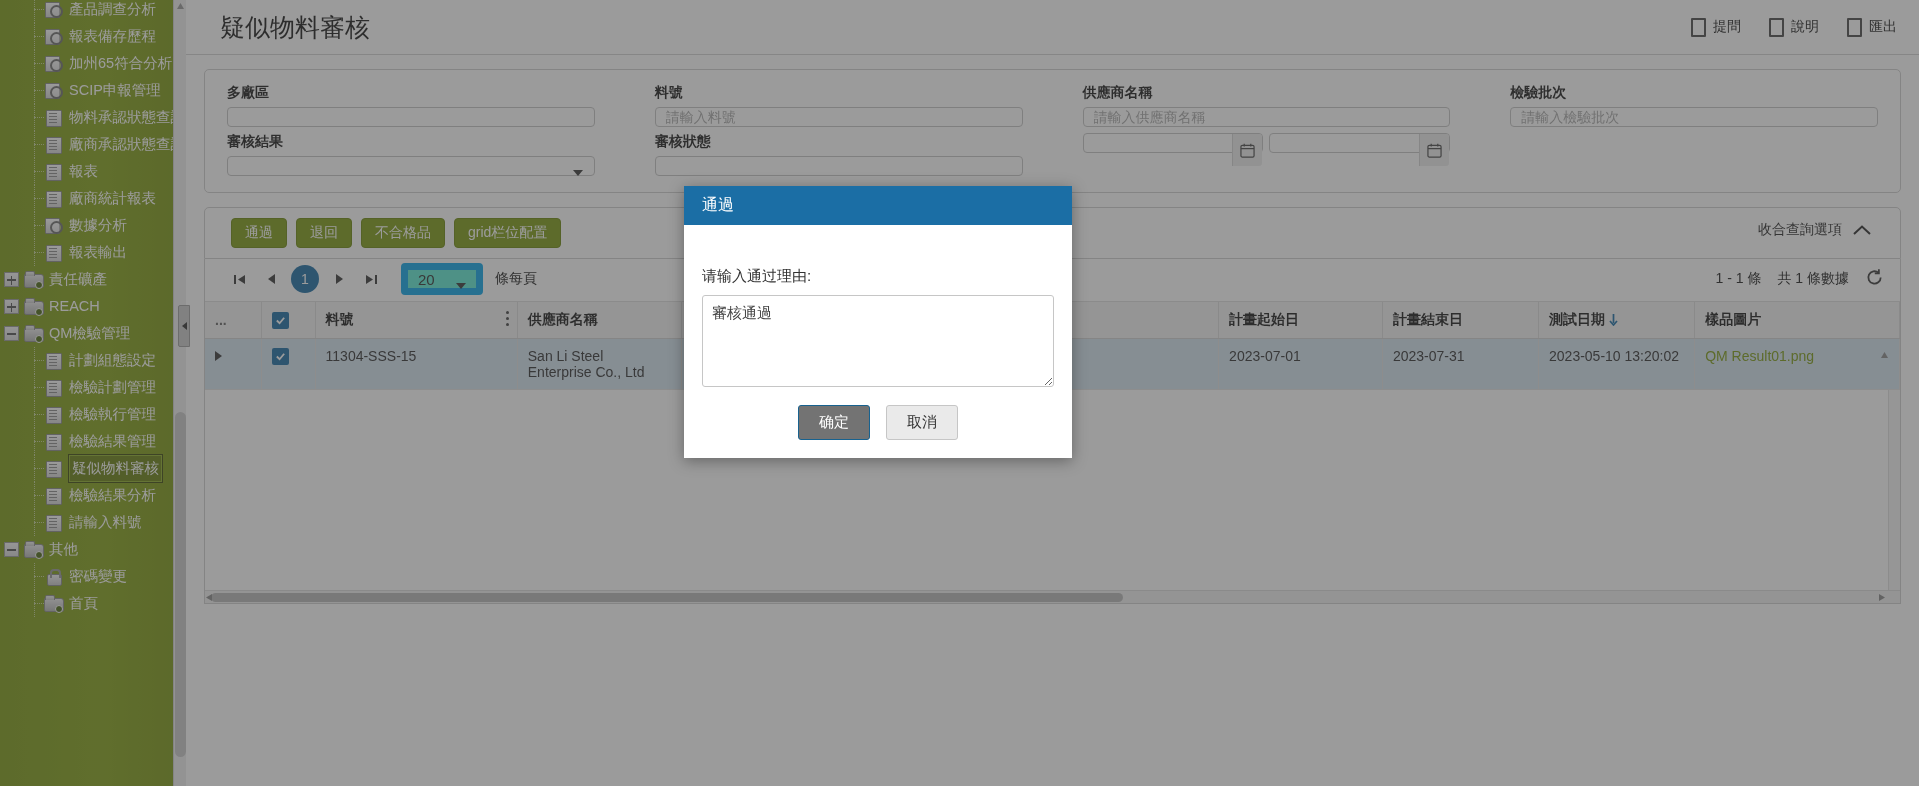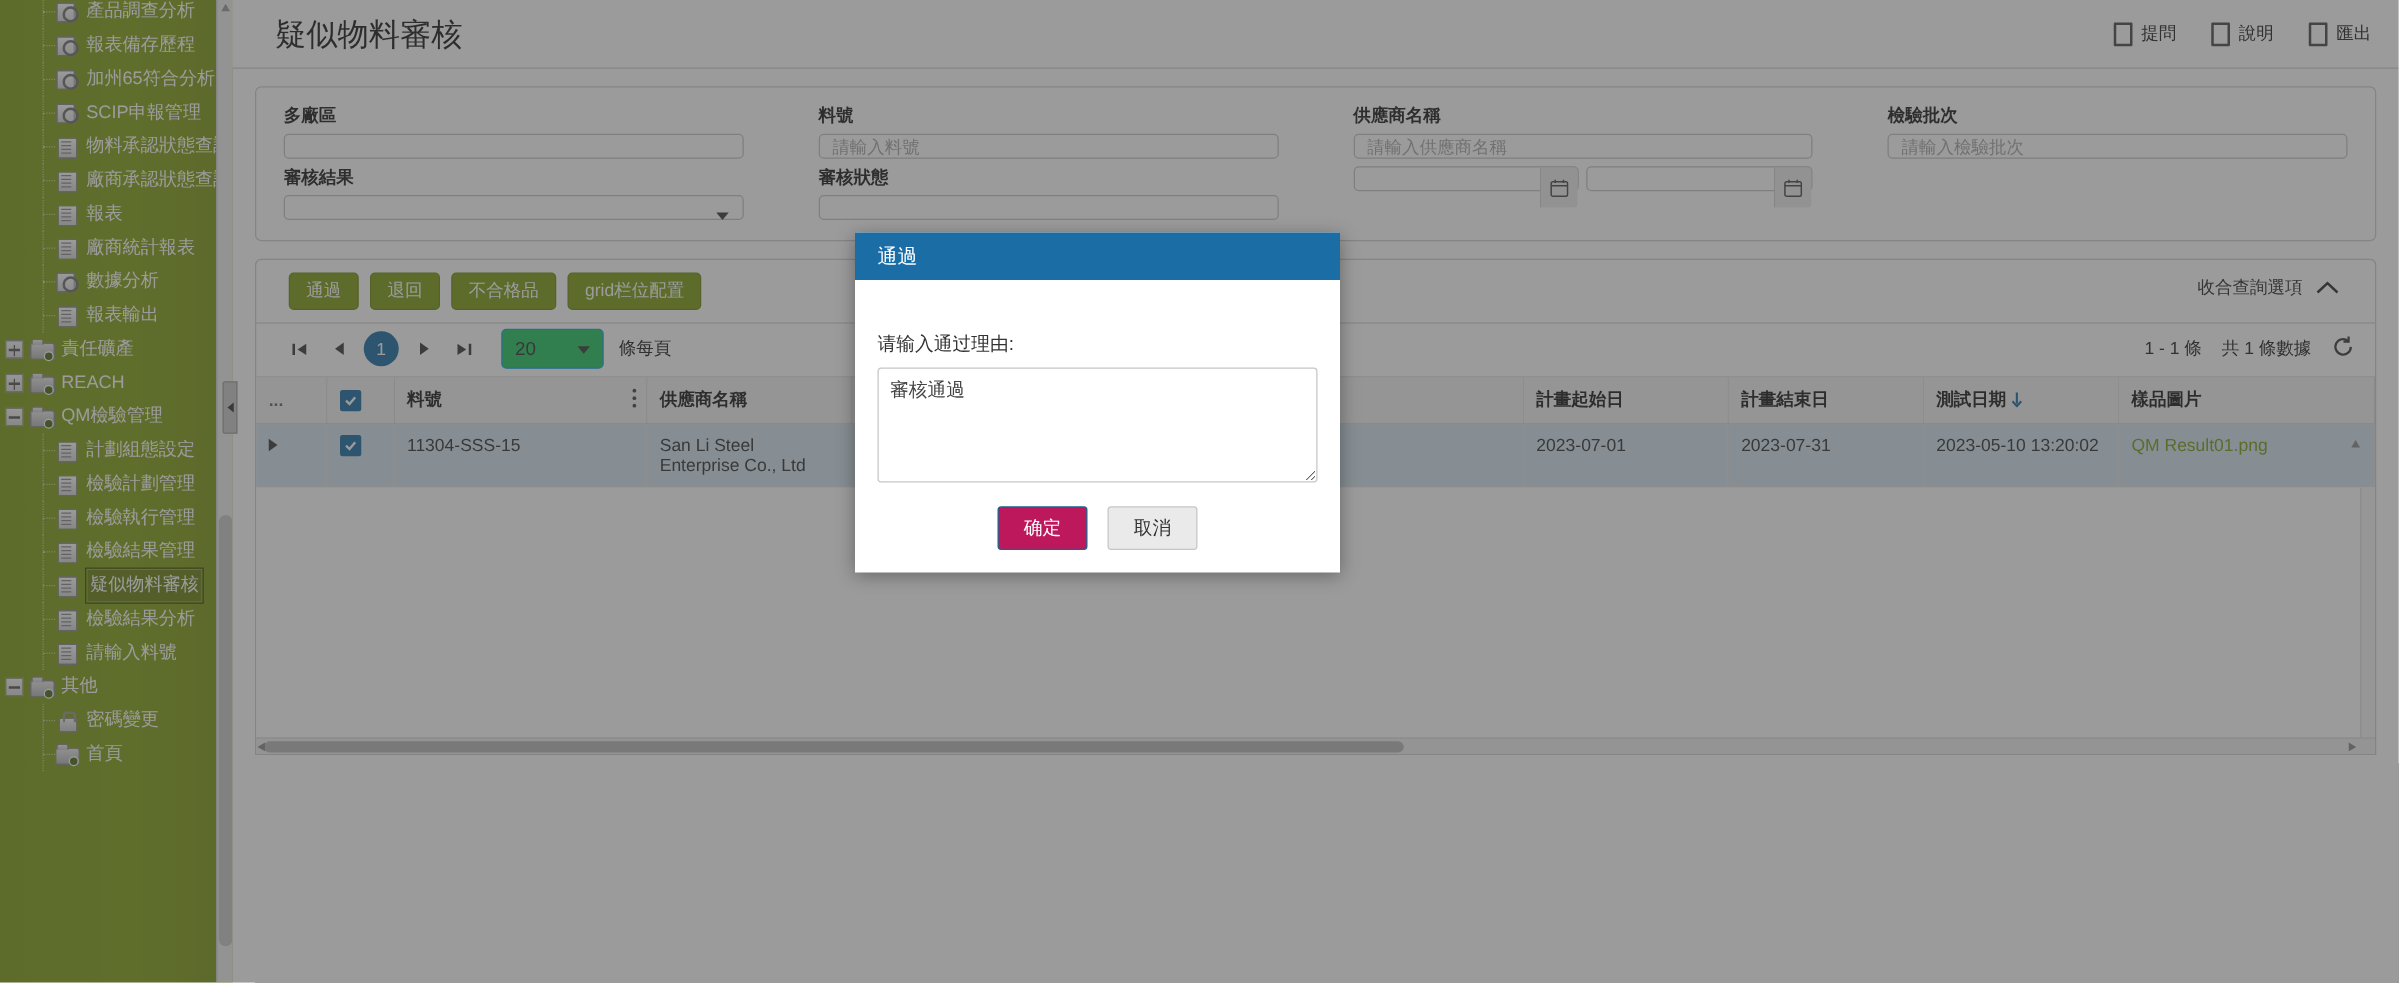--- a/index.html
+++ b/index.html
@@ -233,23 +233,23 @@
     width:32px;height:32px; display:flex;align-items:center;justify-content:center;
     cursor:pointer;
   }
   .pg-cur {
     width:28px;height:28px;border-radius:50%;
     background:#1c6ea4; color:#fff; font-size:14px;
     display:flex;align-items:center;justify-content:center; margin: 0 4px;
   }
   #pgsize {
     margin-left: 14px; width:82px; height:32px;
-    border:1px solid #0ea5e9; border-radius:4px;
+    border:7px solid #0ea5e9; border-radius:4px;
     position:relative; display:flex;align-items:center;
-    padding-left:10px; font-size:15px; color:#333; background:#22c55e; cursor:pointer;
+    padding-left:10px; font-size:15px; color:#333; background:#5eead4; cursor:pointer;
   }
   #pgsize .caret {
     position:absolute; right:10px; top:13px;
     width:0;height:0;border-left:5px solid transparent;border-right:5px solid transparent;
     border-top:6px solid #3a3a3a;
   }
   #pgsize-label { margin-left: 12px; font-size:14px; color:#222; }
   #pg-right { margin-left:auto; display:flex; align-items:center; gap:16px; font-size:14px; color:#222; }
 
   
@@ -322,21 +322,21 @@
     resize: both; outline:none;
   }
   #modal-footer {
     display:flex; justify-content:center; gap:16px;
     padding: 14px 0 18px 0;
   }
   .mbtn {
     font-size:15px; padding: 7px 20px; border-radius:3px; cursor:pointer;
     font-family:"Liberation Sans", sans-serif;
   }
-  .mbtn.primary { background:#be185d; color:#fff; border:1px solid #18628f; }
+  .mbtn.primary { background:#737373; color:#fff; border:1px solid #18628f; }
   .mbtn.secondary { background:#eaeaea; color:#333; border:1px solid #c6c6c6; }
 </style>
 </head>
 <body>
 
 <div id="sidebar">
   <div id="sidebar-inner" style="margin-top: -4px;">
       <div class="tree-node lvl2">
         <span class="dashline"></span>
         <span class="ico docmag"></span>

